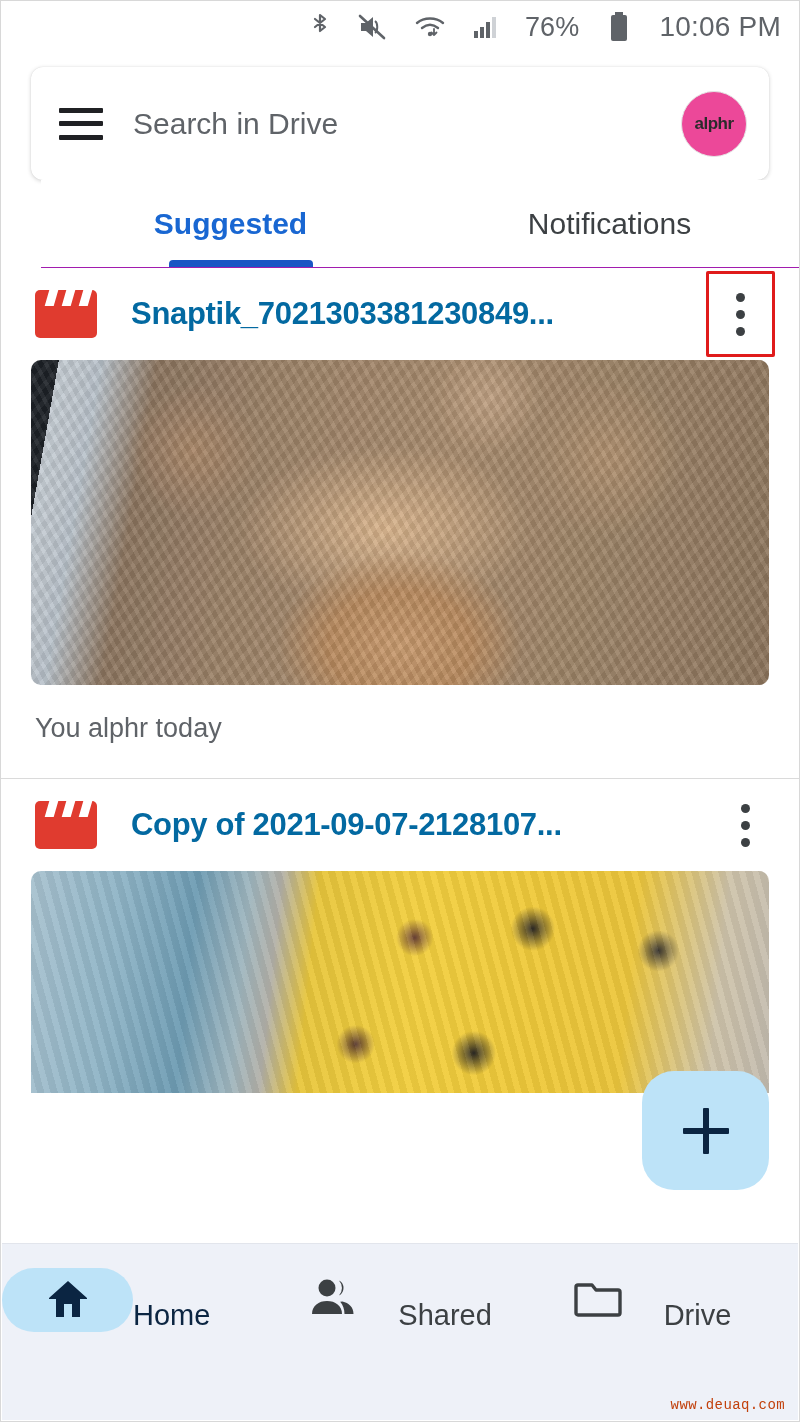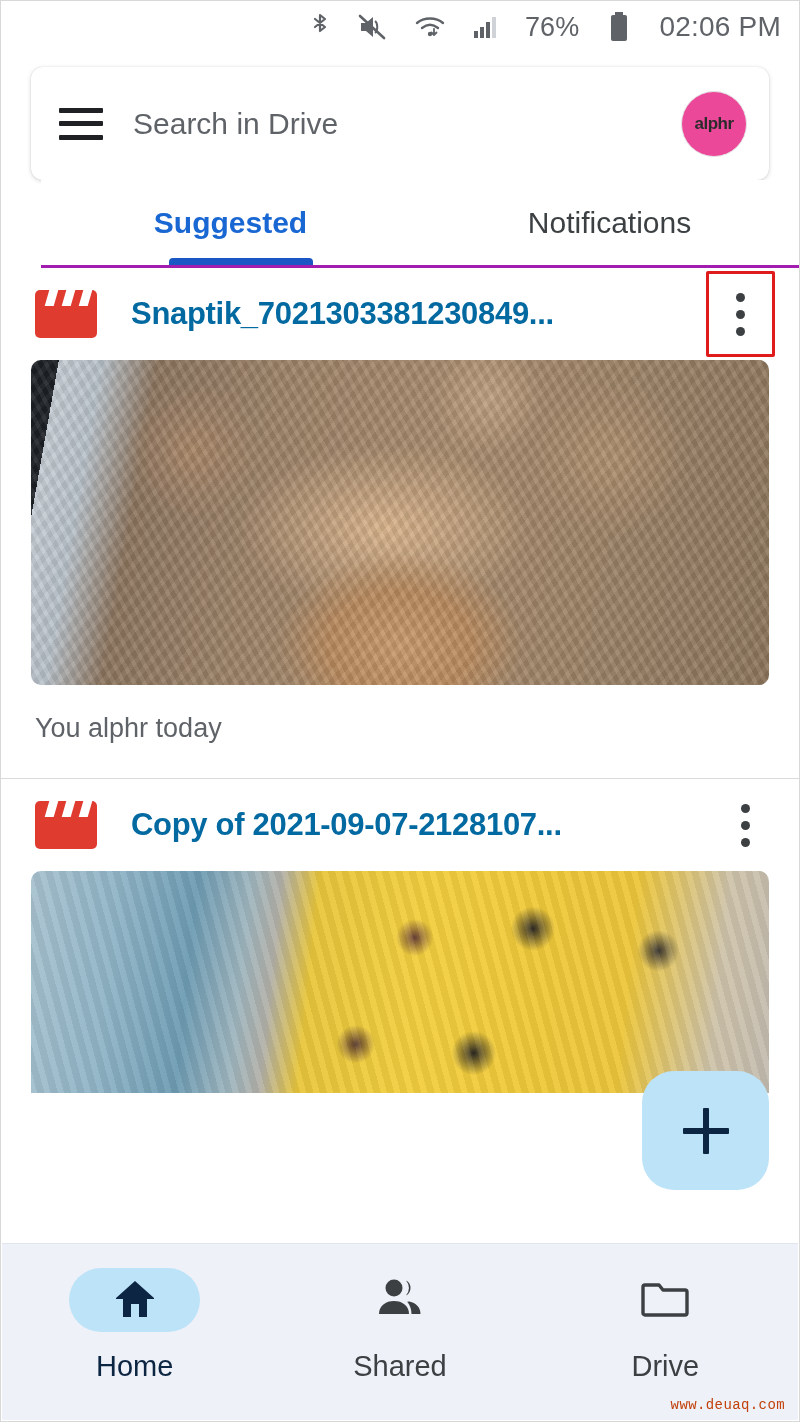--- a/index.html
+++ b/index.html
@@ -102,21 +102,21 @@
     letter-spacing: -0.5px;
   }
 
   
   .tabs {
     height: 88px;
     display: flex;
     align-items: center;
     position: relative;
     background: #ffffff;
-    border-bottom: 3px solid #a21caf;
+    border-bottom: 1px solid #a21caf;
     margin-left: 40px;
   }
   .tab {
     flex: 1 1 50%;
     text-align: center;
     font-size: 30px;
     font-weight: 700;
     cursor: pointer;
     line-height: 88px;
   }
@@ -294,22 +294,22 @@
     background: #eef1f8;
     border-top: 1px solid #e2e5ec;
     display: flex;
     align-items: flex-start;
     padding-top: 24px;
     z-index: 30;
   }
   .nav-item {
     flex: 1 1 25%;
     display: flex;
-    flex-direction: column;
-    align-items: center;
+    flex-direction: row;
+    align-items: flex-end;
     cursor: pointer;
   }
   .nav-pill {
     width: 131px;
     height: 64px;
     border-radius: 34px;
     display: flex;
     align-items: center;
     justify-content: center;
   }
@@ -372,21 +372,21 @@
           <rect x="20" y="3" width="4" height="21" fill="#cfd2d6"></rect>
         </svg>
     </span>
     <span class="status-text battery-pct">76%</span>
     <span class="status-icon">
       <svg width="20" height="32" viewBox="0 0 20 32">
           <rect x="6" y="1" width="8" height="3" fill="#5f6368"></rect>
           <rect x="2" y="4" width="16" height="26" rx="2" fill="#5f6368"></rect>
         </svg>
     </span>
-    <span class="status-text clock">02:06 PM</span>
+    <span class="status-text clock">10:06 PM</span>
   </div>
 
   <div class="search-wrap">
     <div class="search-bar">
       <div class="hamburger">
         <span></span>
           <span></span>
           <span></span>
       </div>
       <input class="search-input" type="text" value="" placeholder="Search in Drive" style="">

